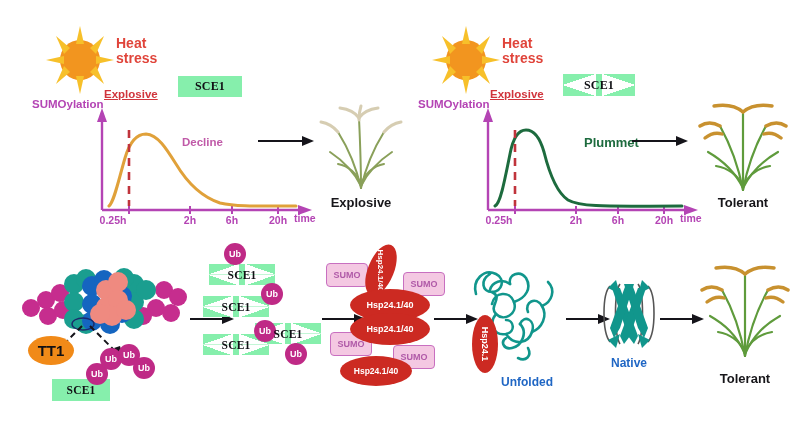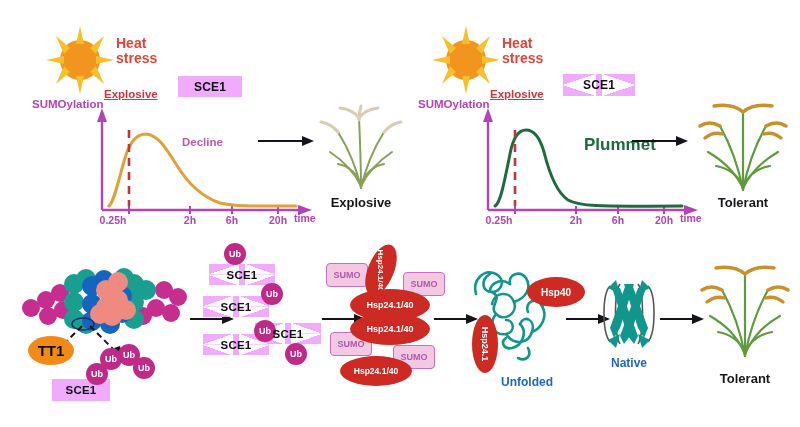--- a/index.html
+++ b/index.html
@@ -14,23 +14,23 @@
   .t-sumoy{color:#b444b4;}
   .t-explosive{color:#d0343c;text-decoration:underline;}
   .t-decline{color:#c05aa8;}
   .t-plummet{color:#1d6b3e;}
   .t-time{color:#b444b4;text-align:center;}
   .t-tick{color:#b444b4;}
   .t-dark{color:#17161a;}
   .t-blue{color:#1f66c4;}
 
   
-  .sce-box{position:absolute;background:#f0abfc;display:flex;
+  .sce-box{position:absolute;background:#86efac;display:flex;
            align-items:center;justify-content:center;
-           font-weight:bold;color:#101014;letter-spacing:.2px;}
+           font-weight:bold;color:#101014;letter-spacing:.2px;font-family:Liberation Serif, serif;}
   .sce-bow::before,.sce-bow::after{content:"";position:absolute;top:0;bottom:0;width:46%;}
   .sce-bow::before{left:0;background:
      linear-gradient(to bottom right,transparent 49.4%,#fff 49.4%) top left/100% 50% no-repeat,
      linear-gradient(to top right,transparent 49.4%,#fff 49.4%) bottom left/100% 50% no-repeat;}
   .sce-bow::after{right:0;background:
      linear-gradient(to bottom left,transparent 49.4%,#fff 49.4%) top right/100% 50% no-repeat,
      linear-gradient(to top left,transparent 49.4%,#fff 49.4%) bottom right/100% 50% no-repeat;}
   .sce-box span{position:relative;z-index:2;}
 
   .sumo-box{position:absolute;background:#f4c8e2;border:1.6px solid #c86fc0;
@@ -162,21 +162,21 @@
     <line x1="202" y1="110" x2="202" y2="118" stroke="#b444b4" stroke-width="2"></line>
     <line x1="248" y1="110" x2="248" y2="118" stroke="#b444b4" stroke-width="2"></line>
     <path d="M79 110 C 84 108, 88 88, 94 58 C 97 42, 103 34, 110 34
              C 118 34, 124 42, 128 56 C 133 76, 140 96, 152 104
              C 166 112, 200 110, 266 110" fill="none" stroke="#1d6b3e" stroke-width="3" stroke-linecap="round"></path>
     <line x1="99" y1="34" x2="99" y2="110" stroke="#c0343c" stroke-width="2.6" stroke-dasharray="8,6"></line>
   </svg>
 
   <div class="lbl t-sumoy" style="left:418px;top:98px;font-size:11.5px;">SUMOylation</div>
   <div class="lbl t-explosive" style="left:490px;top:88px;font-size:11.5px;">Explosive</div>
-  <div class="lbl t-plummet" style="left:546px;top:136px;font-size:17px;padding-left:38px;">Plummet</div>
+  <div class="lbl t-plummet" style="left:546px;top:136px;font-size:13px;padding-left:38px;">Plummet</div>
   <div class="lbl t-tick" style="left:499px;top:215px;font-size:10.5px;transform:translateX(-50%);">0.25h</div>
   <div class="lbl t-tick" style="left:576px;top:215px;font-size:10.5px;transform:translateX(-50%);">2h</div>
   <div class="lbl t-tick" style="left:618px;top:215px;font-size:10.5px;transform:translateX(-50%);">6h</div>
   <div class="lbl t-tick" style="left:664px;top:215px;font-size:10.5px;transform:translateX(-50%);">20h</div>
   <div class="lbl t-time" style="left:680px;top:213px;font-size:10.5px;">time</div>
 
   <svg class="abs" style="left:632px;top:134px;" width="58" height="14" viewBox="0 0 58 14">
     <line x1="0" y1="7" x2="46" y2="7" stroke="#15141a" stroke-width="2"></line>
     <polygon points="56,7 44,2 44,12" fill="#15141a"></polygon>
   </svg>
@@ -358,23 +358,20 @@
       <path d="M26 56 C 18 66, 24 78, 36 76 C 46 74, 44 62, 36 62"></path>
       <path d="M36 76 C 44 88, 58 86, 62 74 C 66 62, 54 56, 50 66"></path>
       <path d="M62 74 C 72 70, 78 58, 72 48 C 66 38, 54 44, 58 54"></path>
       <path d="M50 66 C 58 74, 52 88, 42 90 C 34 92, 30 84, 36 80"></path>
       <path d="M72 48 C 82 44, 86 32, 78 24"></path>
       <path d="M40 26 C 32 20, 22 24, 20 32"></path>
       <path d="M58 90 C 62 98, 56 104, 48 100"></path>
     </g>
   </svg>
 
-  <div class="hsp" style="left:527px;top:277px;width:58px;height:30px;font-size:10px;">
-    <span>Hsp40</span>
-    </div>
 
   <div class="hsp" style="left:472px;top:315px;width:26px;height:58px;font-size:9px;">
     <span style="transform:rotate(90deg);white-space:nowrap;">Hsp24.1</span>
     </div>
 
   <div class="lbl t-blue" style="left:527px;top:376px;font-size:12px;transform:translateX(-50%);">Unfolded</div>
 
   <svg class="abs" style="left:566px;top:312px;" width="46" height="14" viewBox="0 0 46 14">
     <line x1="0" y1="7" x2="34" y2="7" stroke="#15141a" stroke-width="2"></line>
     <polygon points="44,7 32,2 32,12" fill="#15141a"></polygon>

